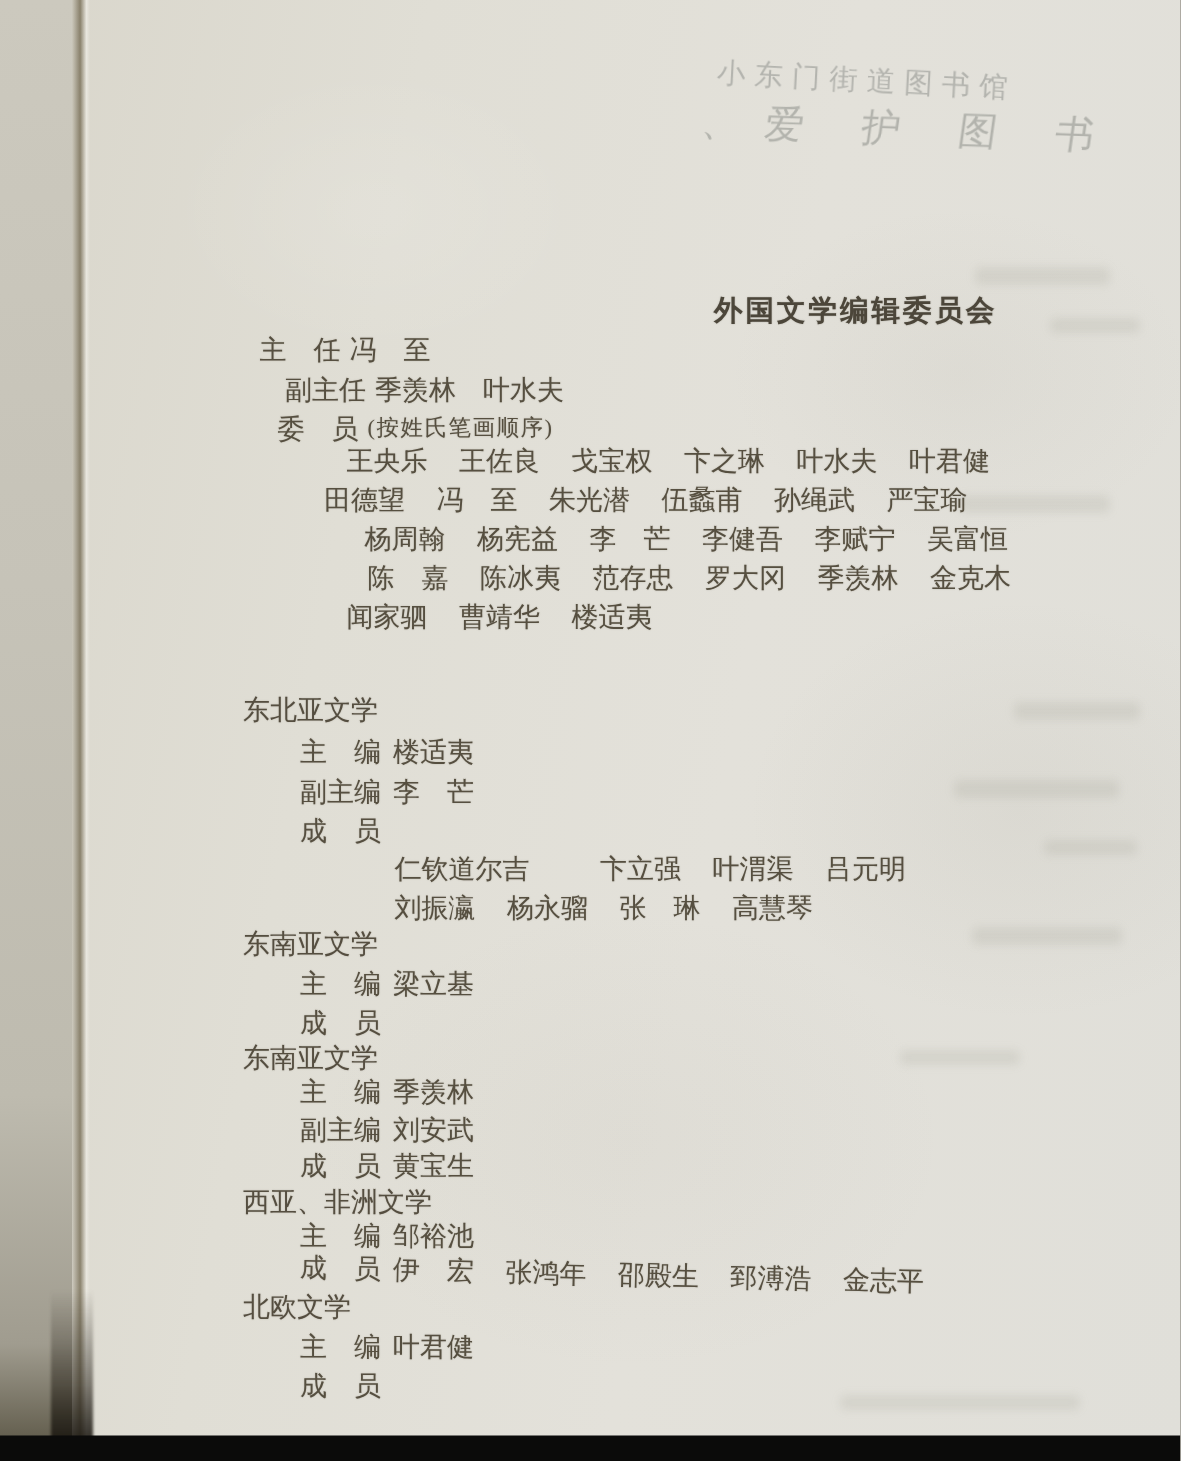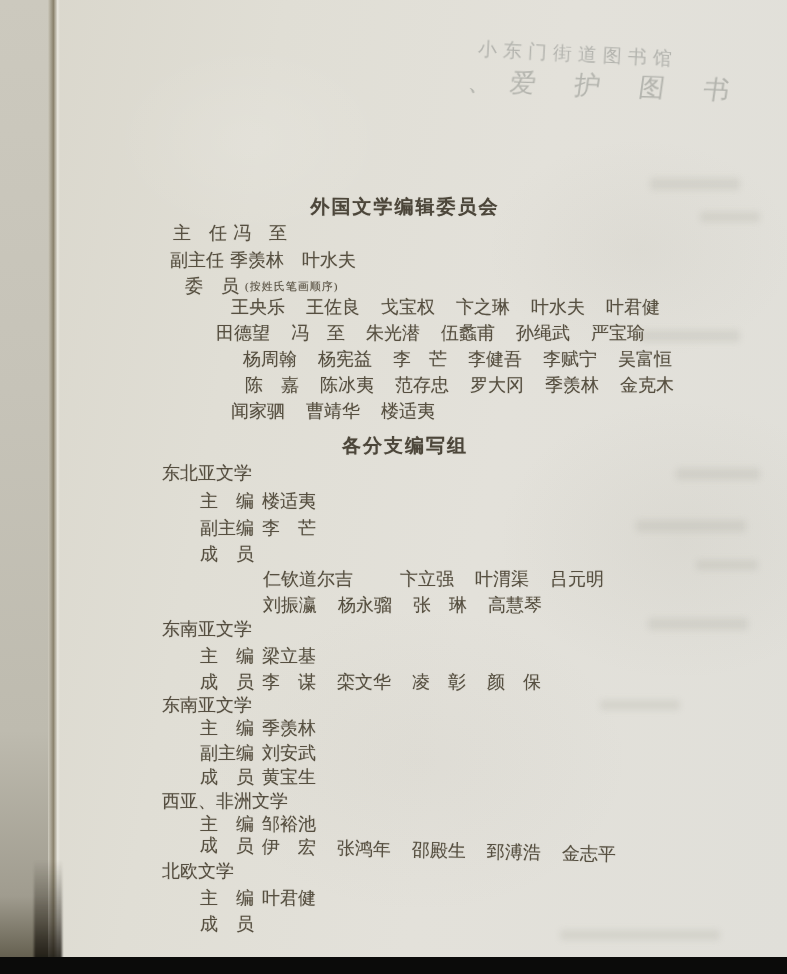--- a/index.html
+++ b/index.html
@@ -44,22 +44,22 @@
   .row{position:absolute;display:flex;align-items:flex-start;
        font-size:18px;line-height:24px;color:#564f40;white-space:pre;
        text-shadow:0 0 1px rgba(86,79,64,.35);}
   .lbl{width:54px;margin-right:6px;}
   .rolelbl{width:54px;margin-right:8px;}
   .names{display:flex;}
   .names>span{margin-right:18px;}
   .cells{display:flex;}
   .cell{min-width:56px;margin-right:19px;}
   .w5{min-width:118px;}
-  .note{font-size:11px;line-height:24px;letter-spacing:1px;}
-  .heading{position:absolute;left:145px;width:520px;text-align:center;
+  .note{font-size:15px;line-height:24px;letter-spacing:1px;}
+  .heading{position:absolute;left:145px;width:520px;text-align:right;
            font-size:19px;font-weight:700;letter-spacing:2px;color:#4c463a;
            text-shadow:0 0 1px rgba(76,70,58,.4);}
   .section{position:absolute;left:162px;font-size:18px;line-height:24px;color:#554e40;
            text-shadow:0 0 1px rgba(85,78,64,.35);white-space:pre;}
   .tilt{transform:rotate(1.3deg);transform-origin:left center;}
 
   
   .stamp{position:absolute;color:#a4a5a0;pointer-events:none;}
   .stamp-l1{left:478px;top:36px;font-size:19px;letter-spacing:6px;
             transform:rotate(3deg);transform-origin:left center;opacity:.75;
@@ -92,21 +92,21 @@
   <div class="stamp stamp-l1">小东门街道图书馆</div>
   <div class="stamp stamp-l2">、爱 护 图 书</div>
 
   <div class="heading" style="top:194px">外国文学编辑委员会</div>
 
   <div class="row" style="left:173px;top:221px">
     <span class="lbl">主　任</span>
     <span class="names"><span>冯　至</span></span>
   </div>
 
-  <div class="row" style="left:170px;top:248px">
+  <div class="row" style="left:190px;top:248px">
     <span class="lbl">副主任</span>
     <span class="names">
       <span>季羡林</span>
       <span>叶水夫</span>
     </span>
   </div>
 
   <div class="row" style="left:185px;top:274px">
     <span class="lbl">委　员</span>
     <span class="note">(按姓氏笔画顺序)</span>
@@ -153,21 +153,20 @@
     </span>
   </div>
   <div class="row" style="left:231px;top:399px">
     <span class="cells">
       <span class="cell">闻家驷</span>
       <span class="cell">曹靖华</span>
       <span class="cell">楼适夷</span>
     </span>
   </div>
 
-  <div class="heading" style="top:433px">各分支编写组</div>
 
   <div class="section" style="top:461px">东北亚文学</div>
   <div class="row" style="left:200px;top:489px">
     <span class="rolelbl">主　编</span>
     <span class="names"><span>楼适夷</span></span>
   </div>
   <div class="row" style="left:200px;top:516px">
     <span class="rolelbl">副主编</span>
     <span class="names"><span>李　芒</span></span>
   </div>
@@ -191,26 +190,20 @@
     </span>
   </div>
 
   <div class="section" style="top:617px">东南亚文学</div>
   <div class="row" style="left:200px;top:644px">
     <span class="rolelbl">主　编</span>
     <span class="names"><span>梁立基</span></span>
   </div>
   <div class="row" style="left:200px;top:670px">
     <span class="rolelbl">成　员</span>
-    <span class="cells">
-      <span class="cell">李　谋</span>
-      <span class="cell">栾文华</span>
-      <span class="cell">凌　彰</span>
-      <span class="cell">颜　保</span>
-    </span>
   </div>
 
   <div class="section" style="top:693px">东南亚文学</div>
   <div class="row" style="left:200px;top:716px">
     <span class="rolelbl">主　编</span>
     <span class="names"><span>季羡林</span></span>
   </div>
   <div class="row" style="left:200px;top:741px">
     <span class="rolelbl">副主编</span>
     <span class="names"><span>刘安武</span></span>

